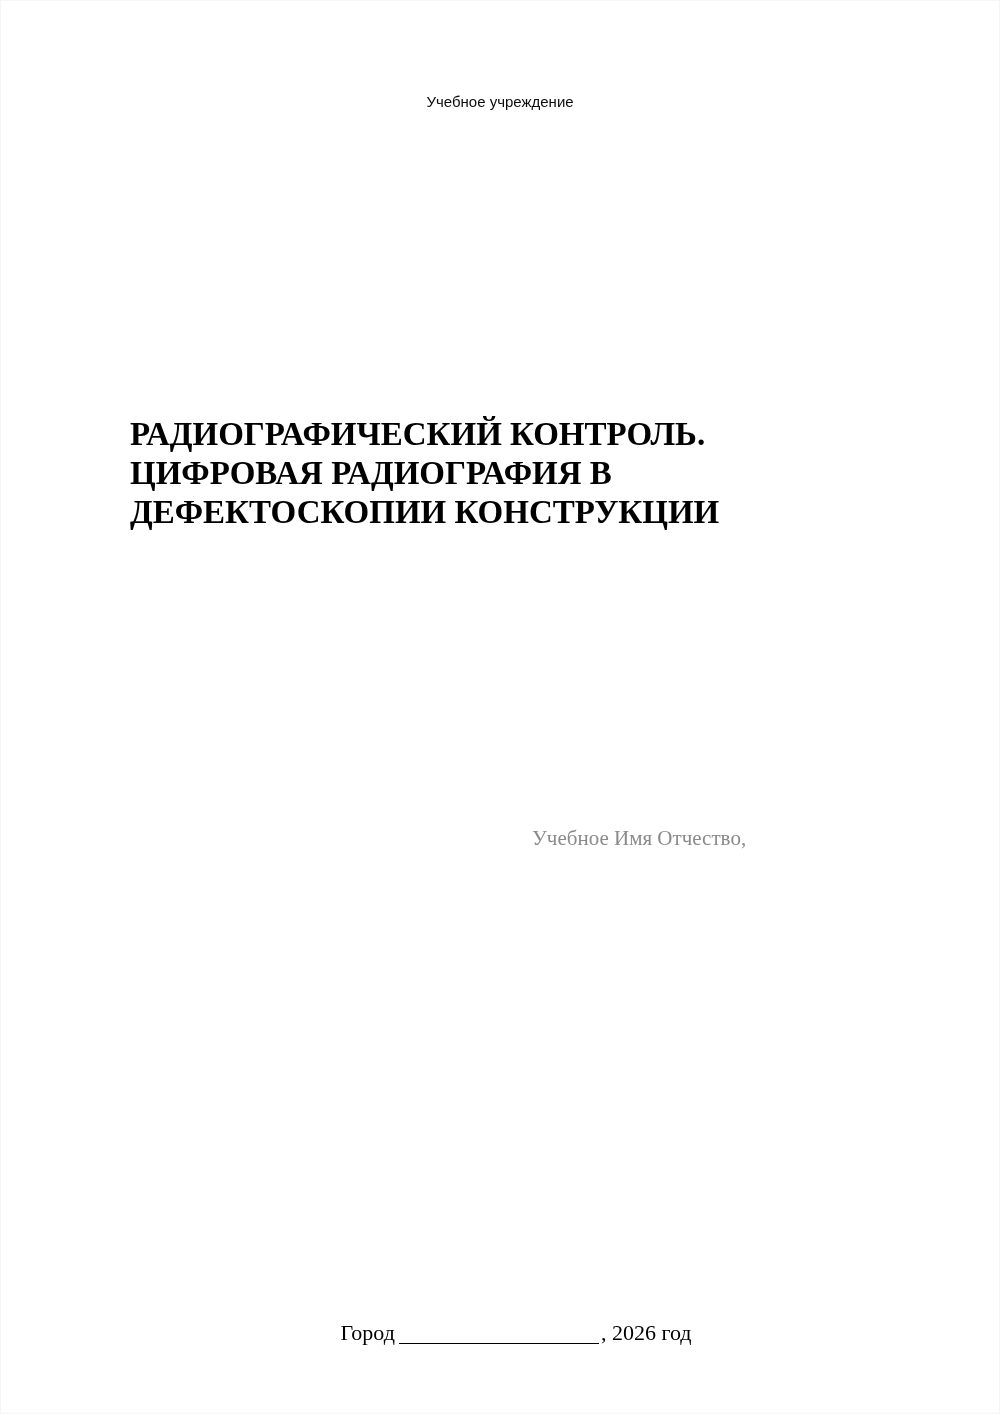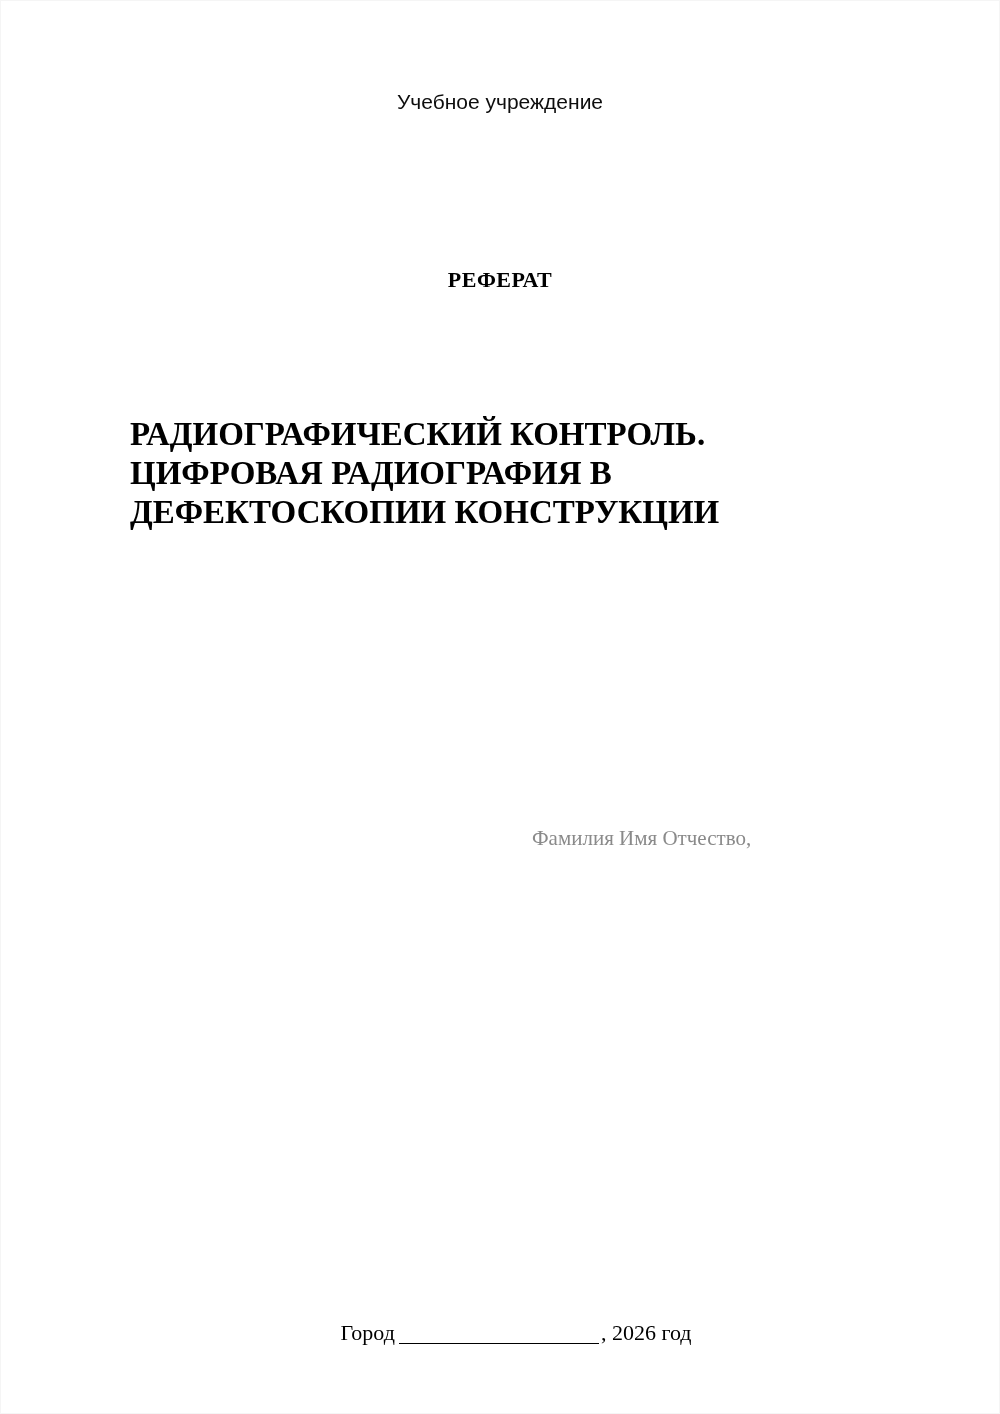--- a/index.html
+++ b/index.html
@@ -26,21 +26,21 @@
     pointer-events: none;
   }
 
   .institution {
     position: absolute;
     top: 88px;
     left: 0;
     width: 100%;
     text-align: center;
     font-family: "Liberation Sans", "DejaVu Sans", sans-serif;
-    font-size: 21px;
+    font-size: 15px;
     line-height: 28px;
     color: #0d0d0d;
   }
 
   .doc-type {
     position: absolute;
     top: 267px;
     left: 0;
     width: 100%;
     text-align: center;
@@ -99,26 +99,25 @@
     margin: 0 2px -4px 4px;
   }
 </style>
 </head>
 <body>
 
 <div class="page">
 
   <div class="institution">Учебное учреждение</div>
 
-  <div class="doc-type">РЕФЕРАТ</div>
 
   <div class="title">РАДИОГРАФИЧЕСКИЙ КОНТРОЛЬ. ЦИФРОВАЯ РАДИОГРАФИЯ В ДЕФЕКТОСКОПИИ КОНСТРУКЦИИ</div>
 
   <div class="credits">
     <div class="block-gap"></div>
-    <p class="name">Фамилия Имя Отчество,</p>
+    <p class="name">Учебное Имя Отчество,</p>
   </div>
 
   <div class="footer">
     <span>Город</span><span class="blank-line"></span><span>, 2026 год</span>
   </div>
 
 </div>
 
 </body></html>

